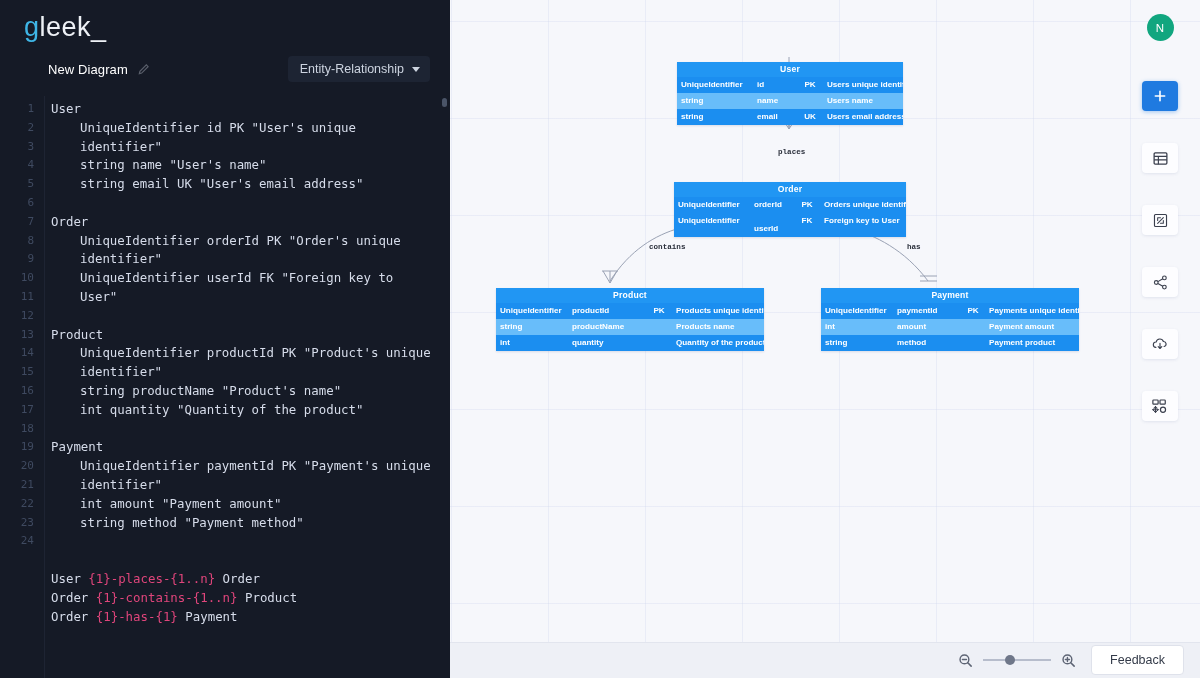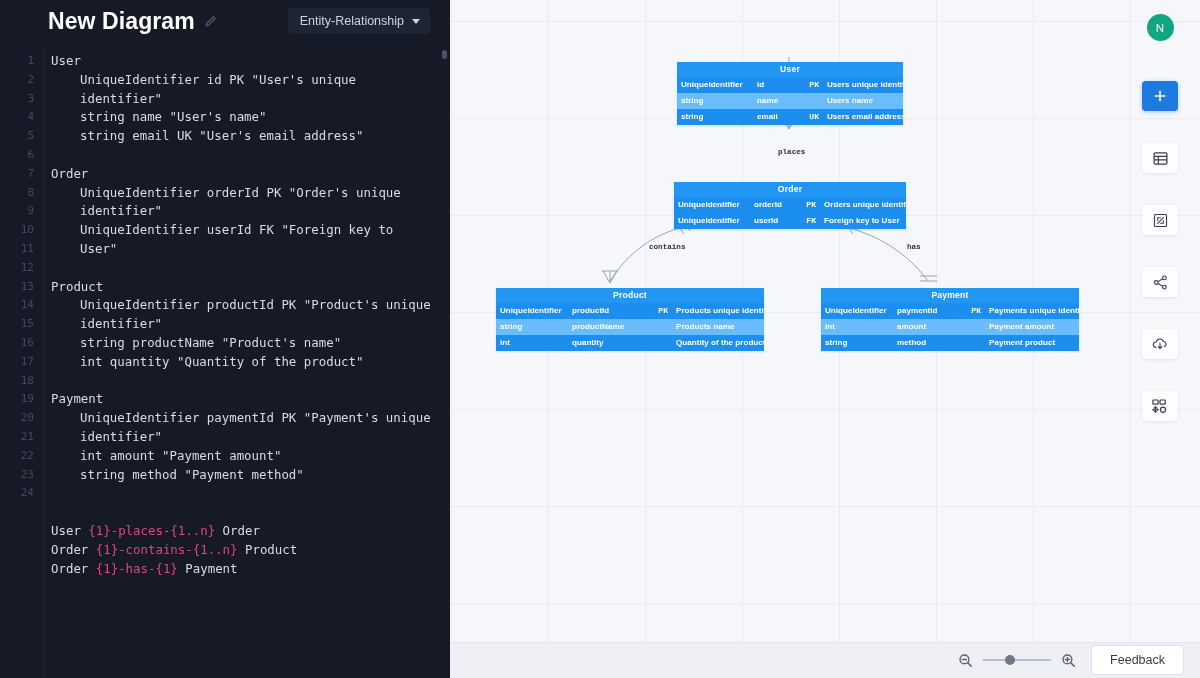--- a/index.html
+++ b/index.html
@@ -34,21 +34,21 @@
   }
   .brand-g { color: #3fb6e6; }
   .brand-underscore { color: #eef1f6; }
 
   .title-row {
     display: flex; align-items: center;
     padding: 10px 20px 12px 48px;
     height: 44px;
   }
   .diagram-title {
-    font-size: 23px; font-weight: bold; color: #ffffff;
+    font-size: 13px; font-weight: normal; color: #ffffff;
     letter-spacing: .1px;
     text-align: center;
   }
   .pencil-icon {
     margin-left: 9px; width: 14px; height: 14px;
     opacity: .38; display: inline-flex;
   }
   .pencil-icon svg { width: 14px; height: 14px; }
   .type-select {
     margin-left: auto;
@@ -179,21 +179,21 @@
   .ent-row.dark  { background: #1b8ef0; }
   .ent-row.light { background: #68bdfa; }
   .ent-cell {
     padding: 3.8px 4px 4px 4px;
     white-space: nowrap;
     overflow: hidden;
     line-height: 1;
   }
   .c-type { }
   .c-name { }
-  .c-key  { text-align: right; font-family: Liberation Mono, monospace; }
+  .c-key  { text-align: center; }
   .c-desc { }
 
   
   .rel-label {
     position: absolute;
     font-size: 7.6px;
     font-weight: bold;
     color: #2a2f3a;
     white-space: nowrap;
     background: rgba(246,247,251,.85);
@@ -265,20 +265,23 @@
     white-space: nowrap;
   }
 </style>
 </head>
 <body>
 
 <div class="app">
 
   <div class="left-panel">
 
+    <div class="brand">
+      <span class="brand-text"><span class="brand-g">g</span><span>leek</span><span class="brand-underscore">_</span></span>
+    </div>
 
     <div class="title-row">
       <span class="diagram-title">New Diagram</span>
       <span class="pencil-icon">
         <svg viewBox="0 0 24 24" fill="none" stroke="#c9cfdb" stroke-width="2">
           <path d="M4 20l4-1 11-11-3-3L5 16l-1 4z"></path>
         </svg>
       </span>
       <div class="type-select">
         <span>Entity-Relationship</span>
@@ -380,21 +383,21 @@
           <div class="entity" style="left: 224px; top: 182px; width: 232px;">
             <div class="ent-header">Order</div>
             <div class="ent-row dark">
               <div class="ent-cell c-type" style="width: 76px;">UniqueIdentifier</div>
               <div class="ent-cell c-name" style="width: 44px;">orderId</div>
               <div class="ent-cell c-key" style="width: 26px;">PK</div>
               <div class="ent-cell c-desc" style="width: 86px;">Orders unique identifier</div>
             </div>
             <div class="ent-row dark">
               <div class="ent-cell c-type" style="width: 76px;">UniqueIdentifier</div>
-              <div class="ent-cell c-name" style="width: 44px;">userId</div>
+              <div class="ent-cell c-name" style="width: 44px; margin-top: 8px;">userId</div>
               <div class="ent-cell c-key" style="width: 26px;">FK</div>
               <div class="ent-cell c-desc" style="width: 86px;">Foreign key to User</div>
             </div>
           </div>
           <div class="entity" style="left: 46px; top: 288px; width: 268px;">
             <div class="ent-header">Product</div>
             <div class="ent-row dark">
               <div class="ent-cell c-type" style="width: 72px;">UniqueIdentifier</div>
               <div class="ent-cell c-name" style="width: 78px;">productId</div>
               <div class="ent-cell c-key" style="width: 26px;">PK</div>

